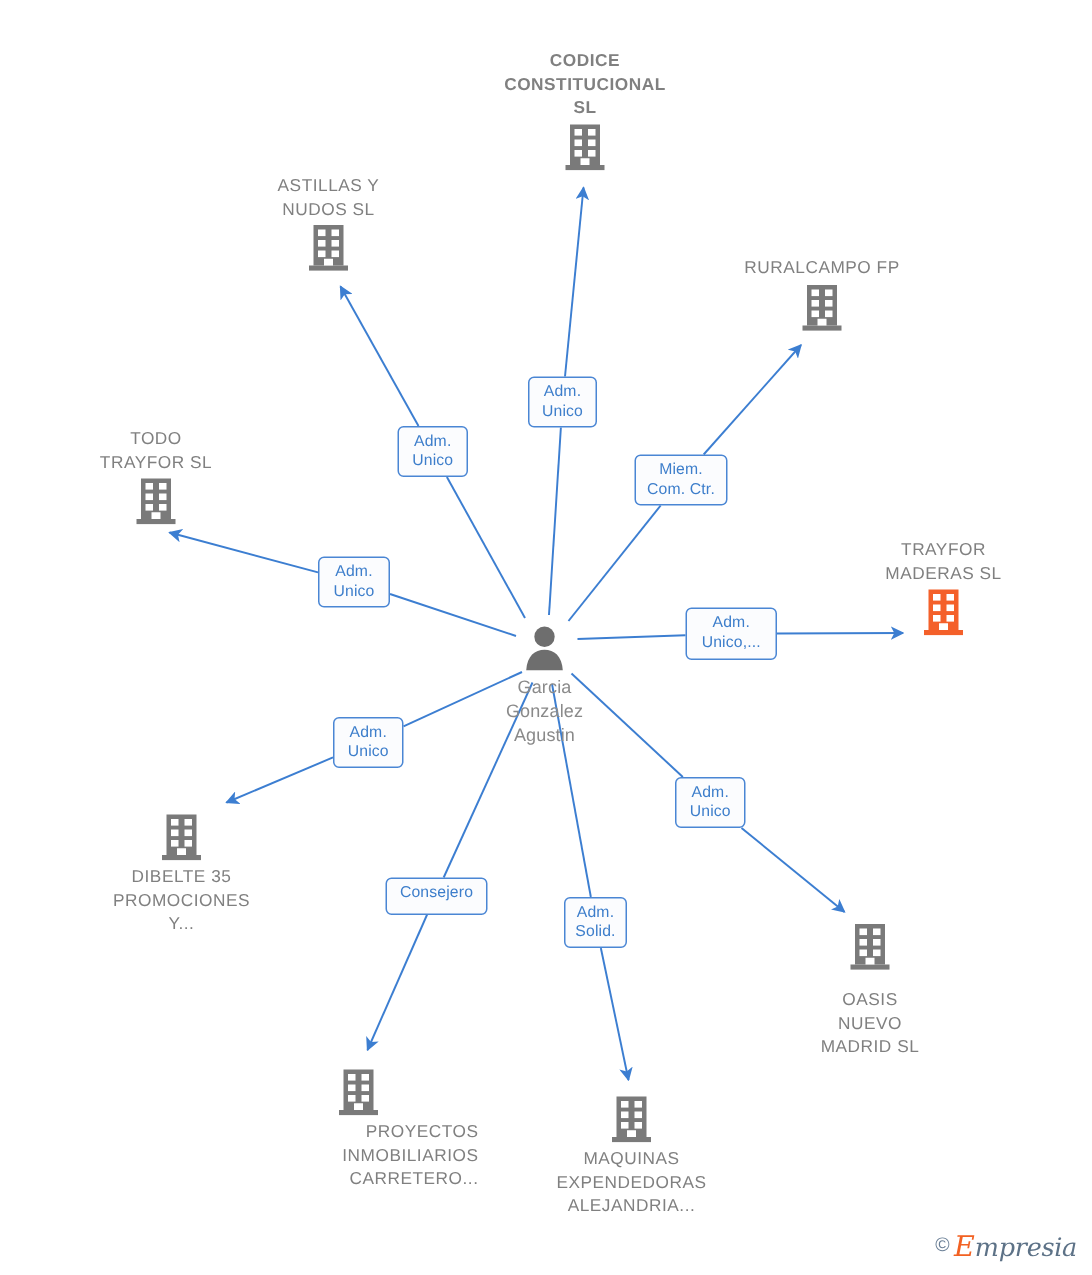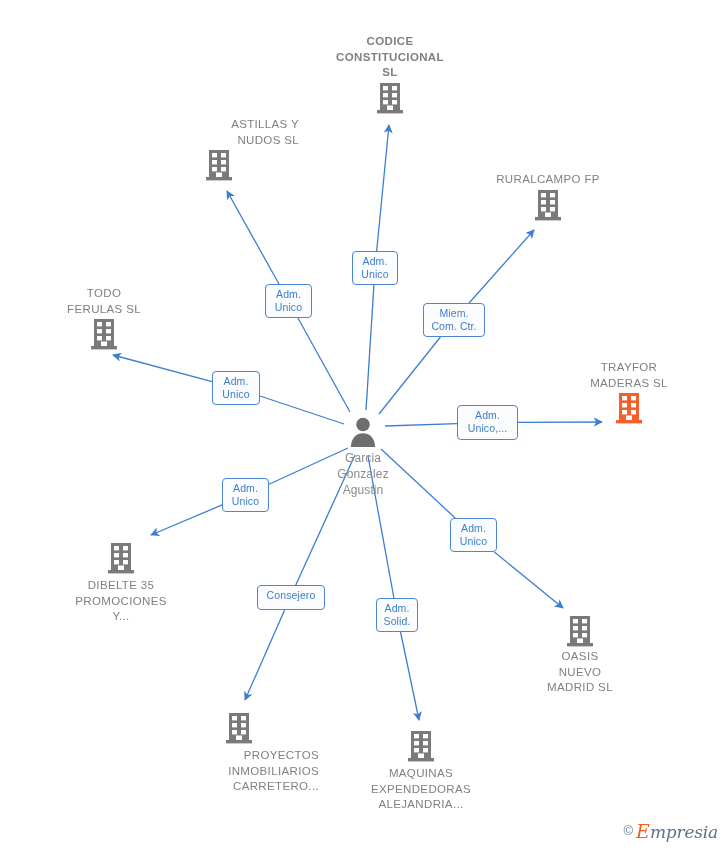--- a/index.html
+++ b/index.html
@@ -160,21 +160,21 @@
       <rect x="8" y="5" width="5" height="4.4" fill="#ffffff"></rect>
       <rect x="17" y="5" width="5" height="4.4" fill="#ffffff"></rect>
       <rect x="8" y="12" width="5" height="4.4" fill="#ffffff"></rect>
       <rect x="17" y="12" width="5" height="4.4" fill="#ffffff"></rect>
       <rect x="8" y="19" width="5" height="4.4" fill="#ffffff"></rect>
       <rect x="17" y="19" width="5" height="4.4" fill="#ffffff"></rect>
       <rect x="12" y="24.5" width="6" height="4.5" fill="#ffffff"></rect>
     </svg>
   </div>
 
-  <div class="node" style="left:219px; top:117px;text-align:right;">
+  <div class="node" style="left:219px; top:117px;">
     <div class="node-label">ASTILLAS Y
 NUDOS  SL</div>
     <svg class="node-icon" width="30" height="34" viewBox="0 0 30 34">
       <rect x="5" y="2" width="20" height="27" fill="#7a7a7a"></rect>
       <rect x="2" y="29" width="26" height="3.4" fill="#7a7a7a"></rect>
       <rect x="8" y="5" width="5" height="4.4" fill="#ffffff"></rect>
       <rect x="17" y="5" width="5" height="4.4" fill="#ffffff"></rect>
       <rect x="8" y="12" width="5" height="4.4" fill="#ffffff"></rect>
       <rect x="17" y="12" width="5" height="4.4" fill="#ffffff"></rect>
       <rect x="8" y="19" width="5" height="4.4" fill="#ffffff"></rect>
@@ -193,21 +193,21 @@
       <rect x="8" y="12" width="5" height="4.4" fill="#ffffff"></rect>
       <rect x="17" y="12" width="5" height="4.4" fill="#ffffff"></rect>
       <rect x="8" y="19" width="5" height="4.4" fill="#ffffff"></rect>
       <rect x="17" y="19" width="5" height="4.4" fill="#ffffff"></rect>
       <rect x="12" y="24.5" width="6" height="4.5" fill="#ffffff"></rect>
     </svg>
   </div>
 
   <div class="node" style="left:104px; top:286px;">
     <div class="node-label">TODO
-FERULAS  SL</div>
+TRAYFOR  SL</div>
     <svg class="node-icon" width="30" height="34" viewBox="0 0 30 34">
       <rect x="5" y="2" width="20" height="27" fill="#7a7a7a"></rect>
       <rect x="2" y="29" width="26" height="3.4" fill="#7a7a7a"></rect>
       <rect x="8" y="5" width="5" height="4.4" fill="#ffffff"></rect>
       <rect x="17" y="5" width="5" height="4.4" fill="#ffffff"></rect>
       <rect x="8" y="12" width="5" height="4.4" fill="#ffffff"></rect>
       <rect x="17" y="12" width="5" height="4.4" fill="#ffffff"></rect>
       <rect x="8" y="19" width="5" height="4.4" fill="#ffffff"></rect>
       <rect x="17" y="19" width="5" height="4.4" fill="#ffffff"></rect>
       <rect x="12" y="24.5" width="6" height="4.5" fill="#ffffff"></rect>
@@ -252,21 +252,21 @@
       <rect x="5" y="2" width="20" height="27" fill="#7a7a7a"></rect>
       <rect x="2" y="29" width="26" height="3.4" fill="#7a7a7a"></rect>
       <rect x="8" y="5" width="5" height="4.4" fill="#ffffff"></rect>
       <rect x="17" y="5" width="5" height="4.4" fill="#ffffff"></rect>
       <rect x="8" y="12" width="5" height="4.4" fill="#ffffff"></rect>
       <rect x="17" y="12" width="5" height="4.4" fill="#ffffff"></rect>
       <rect x="8" y="19" width="5" height="4.4" fill="#ffffff"></rect>
       <rect x="17" y="19" width="5" height="4.4" fill="#ffffff"></rect>
       <rect x="12" y="24.5" width="6" height="4.5" fill="#ffffff"></rect>
     </svg>
-    <div class="node-label" style="margin-top:1px;">OASIS
+    <div class="node-label" style="margin-top:12px;">OASIS
 NUEVO
 MADRID  SL</div>
   </div>
 
   <div class="node" style="left:239px; top:711px;">
     <svg class="node-icon" width="30" height="34" viewBox="0 0 30 34">
       <rect x="5" y="2" width="20" height="27" fill="#7a7a7a"></rect>
       <rect x="2" y="29" width="26" height="3.4" fill="#7a7a7a"></rect>
       <rect x="8" y="5" width="5" height="4.4" fill="#ffffff"></rect>
       <rect x="17" y="5" width="5" height="4.4" fill="#ffffff"></rect>

